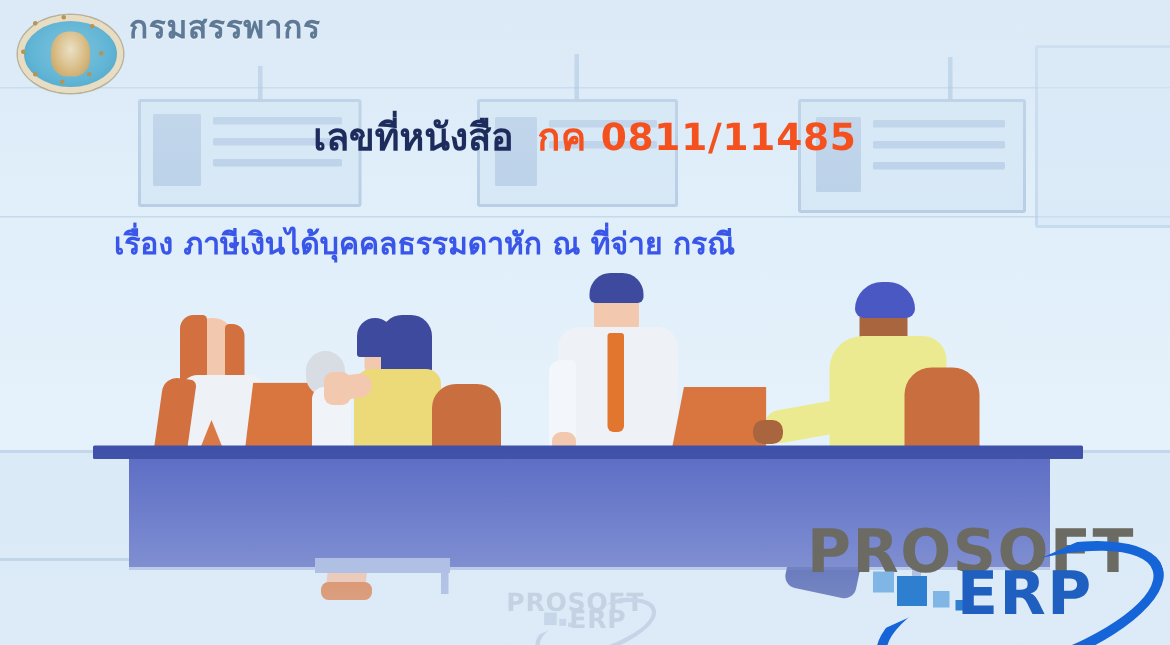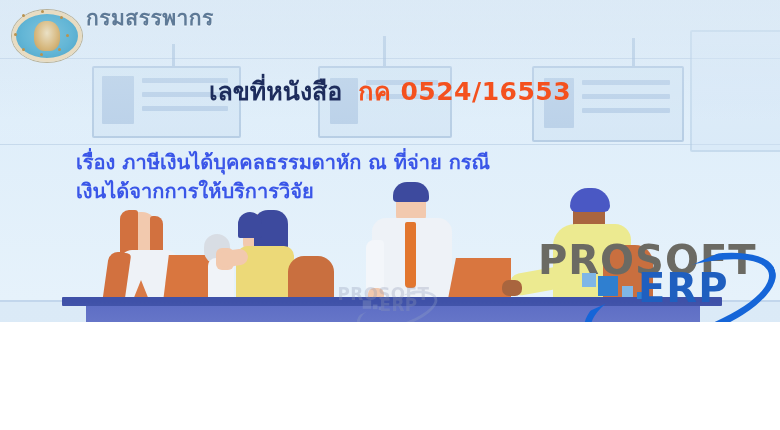--- a/index.html
+++ b/index.html
@@ -3,21 +3,21 @@
 <meta charset="utf-8">
 <style>
   html, body {
     margin: 0;
     padding: 0;
     background: #ffffff;
   }
   #stage {
     position: relative;
     width: 780px;
-    height: 322px;
+    height: 430px;
     overflow: hidden;
     font-family: "DejaVu Sans", "Liberation Sans", sans-serif;
     background: linear-gradient(180deg, #cfe2f2 0%, #d8e9f6 22%, #e3f0fa 48%, #dceaf6 70%, #cfe2f2 100%);
   }
 
   
   .room-wall {
     position: absolute;
     left: 0; top: 0; width: 780px; height: 300px;
     background: linear-gradient(180deg, #d3e4f3 0%, #dfeefa 40%, #e6f2fb 100%);
@@ -326,26 +326,25 @@
     <div class="rd-dot" style="left:58px; top:30px;"></div>
     <div class="rd-dot" style="left:50px; top:44px;"></div>
     <div class="rd-dot" style="left:32px; top:49px;"></div>
     <div class="rd-dot" style="left:14px; top:44px;"></div>
     <div class="rd-dot" style="left:6px; top:29px;"></div>
   </div>
 
   <div class="rd-name">กรมสรรพากร</div>
 
   <div class="headline">
-    <span class="lbl">เลขที่หนังสือ</span><span class="num">กค 0524/16553</span>
+    <span class="lbl">เลขที่หนังสือ</span><span class="num">กค 0811/11485</span>
   </div>
 
   <div class="subject">
     <span class="l1">เรื่อง  ภาษีเงินได้บุคคลธรรมดาหัก ณ ที่จ่าย กรณี</span>
-    <span class="l2">เงินได้จากการให้บริการวิจัย</span>
   </div>
 
   <div class="prosoft watermark">
     <div class="p-word">PROSOFT</div>
     <div class="sq" style="left:78px; top:36px; width:20px; height:20px;"></div>
     <div class="sq lt" style="left:102px; top:46px; width:11px; height:11px;"></div>
     <div class="sq" style="left:116px; top:52px; width:7px; height:7px;"></div>
     <div class="e-word">ERP</div>
     <div class="orbit"></div>
   </div>

